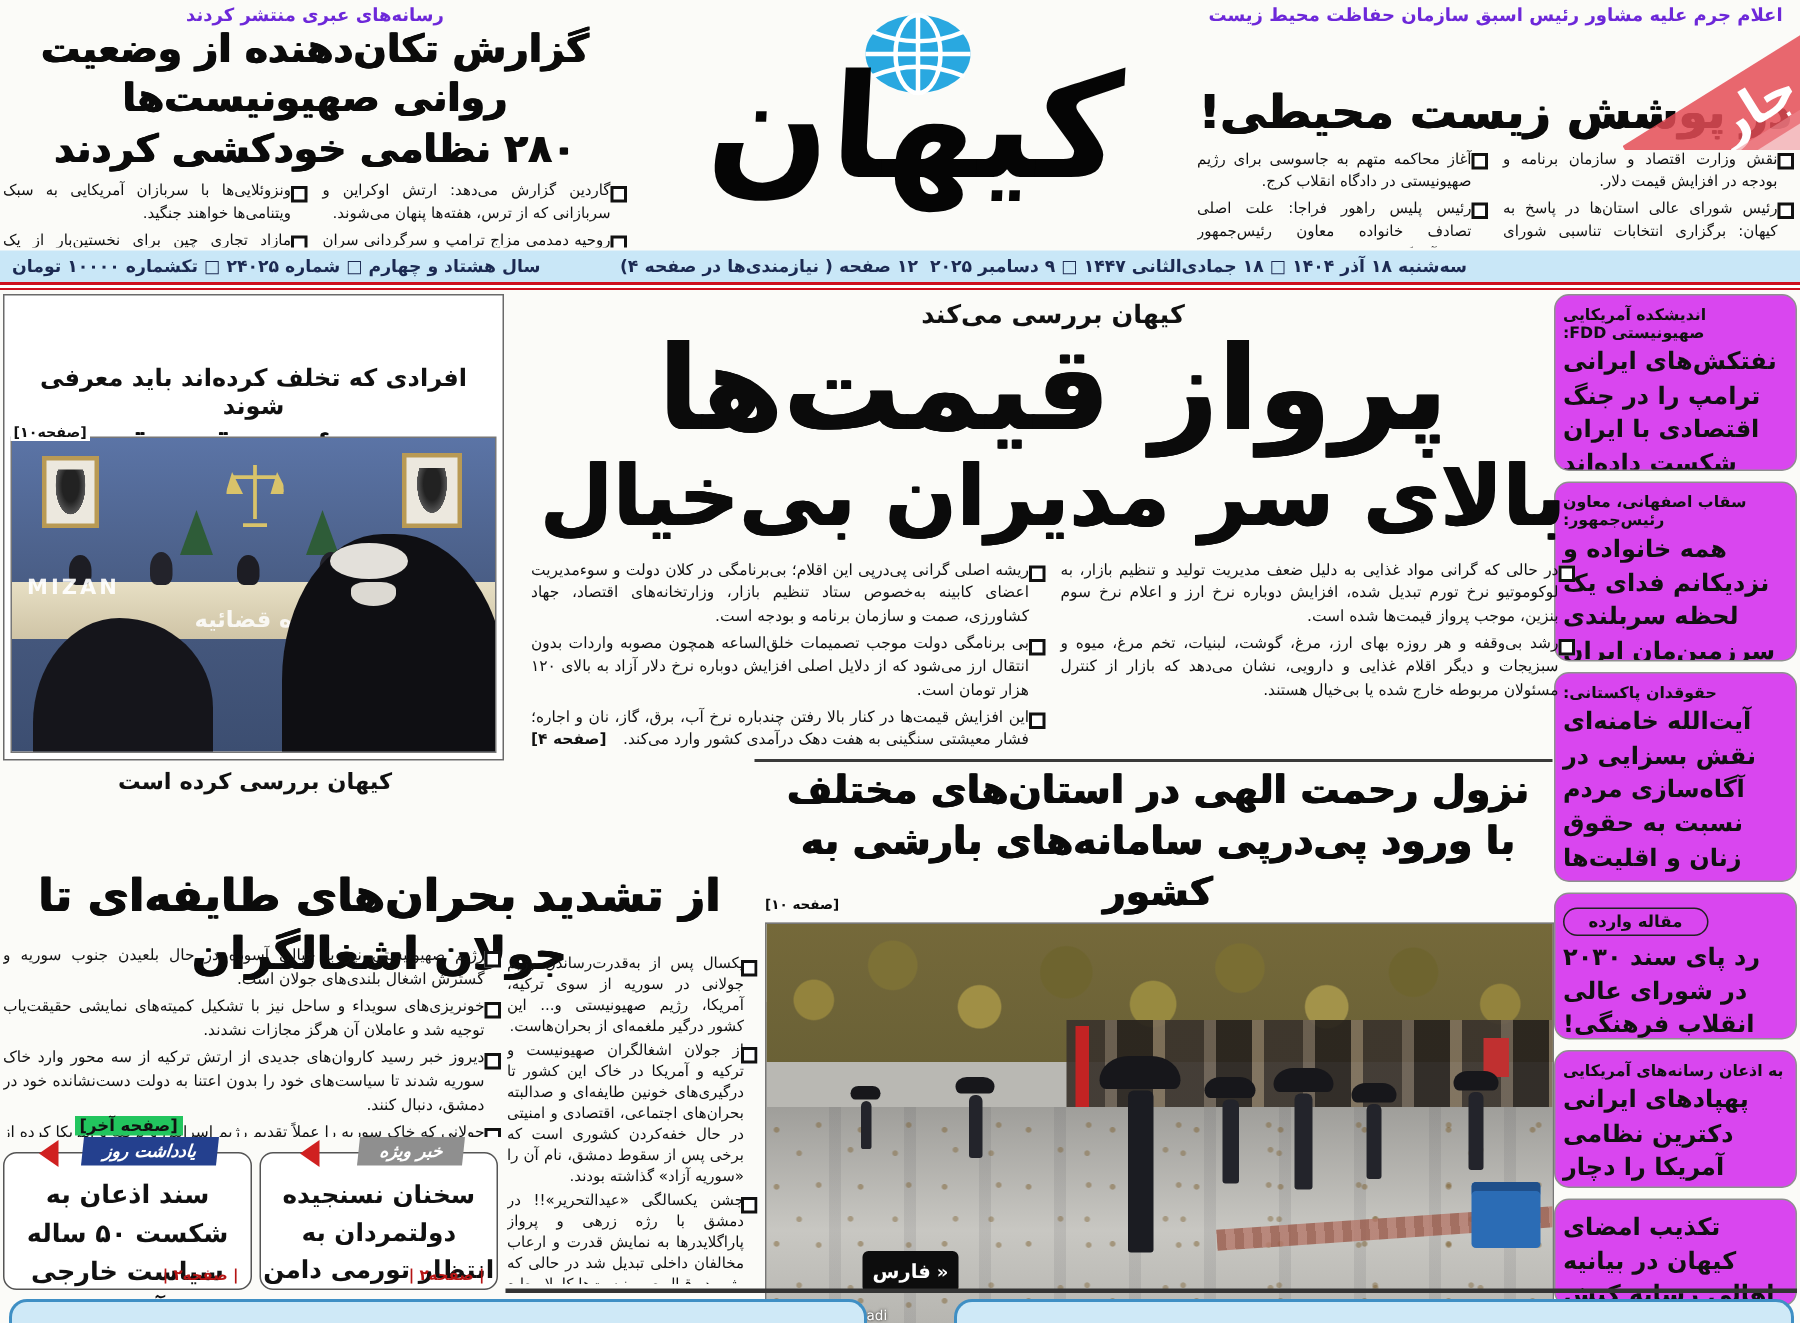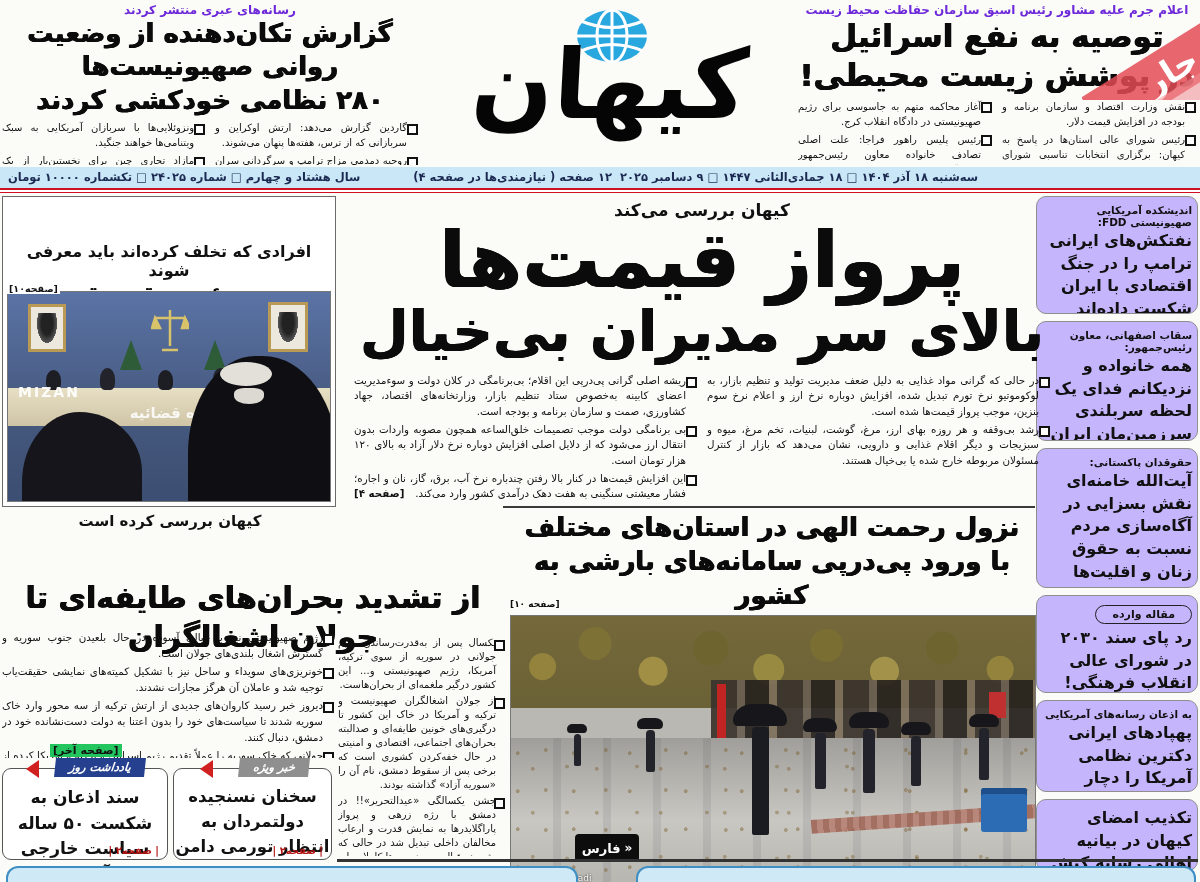--- a/index.html
+++ b/index.html
@@ -19,21 +19,21 @@
   .cols2 { display:flex; gap:10px; }
   .cols2 .col { flex:1; min-width:0; }
   .pr-left { text-align:left; font-weight:bold; }
   
   .dateline { left:0; top:167px; width:1200px; height:21px; background:#c9e7f7;
               font-size:11.5px; font-weight:bold; color:#1c2a52; }
   .dateline span { position:absolute; line-height:21px; white-space:nowrap; }
   .redrule { left:0; top:188px; width:1200px; height:6px;
              background:linear-gradient(#cf1020 0 2px,#fff 2px 4px,#cf1020 4px 5.5px,transparent 5.5px); }
   
-  .sidebar-box { border:1px solid #8f8f8f; border-radius:10px; background:#c4b5fd; text-align:right;
+  .sidebar-box { border:1px solid #8f8f8f; border-radius:10px; background:#d946ef; text-align:left;
                  padding:7px 5px 4px; margin-bottom:7px; position:relative; overflow:hidden; }
   .sidebar-box .k { font-size:10.5px; font-weight:bold; margin-bottom:2px; }
   .sidebar-box .h { font-size:16px; font-weight:bold; line-height:1.42; letter-spacing:-0.4px; }
   .badge-pill { display:inline-block; border:1.4px solid #222; border-radius:11px; padding:0 16px;
                 font-size:11px; font-weight:bold; line-height:17px; margin-bottom:3px; }
   
   .box-special { border:1.7px solid #555; border-radius:9px; background:#fff; position:absolute;
                  padding-top:16px; text-align:center; }
   .box-special .h { font-weight:bold; font-size:16.5px; line-height:1.5; letter-spacing:-0.4px; }
   .box-special .pr { position:absolute; right:8px; bottom:3px; font-size:10px; font-weight:bold; color:#b51414; }
@@ -95,21 +95,21 @@
         <path d="M6 13 Q37 26 68 13"></path>
         <path d="M6 43 Q37 30 68 43"></path>
       </g>
     </svg>
     <div class="abs" style="left:0;top:28px;width:370px;font-size:96px;font-weight:bold;line-height:1.2;letter-spacing:-4px;color:#050505;transform:skewX(-3deg);">کیهان</div>
   </section>
 
   <section class="abs" style="left:798px;top:3px;width:398px;height:162px;overflow:hidden;">
     <div class="kicker kicker-red" style="font-size:12px;">اعلام جرم علیه مشاور رئیس اسبق سازمان حفاظت محیط زیست</div>
     <div class="hl fat" style="font-size:31px;line-height:1.25;">
-      <span>توصیه به نفع اسرائیل</span><br>
+      <br>
       <span>در پوشش زیست محیطی!</span>
     </div>
     <div class="cols2" style="margin-top:4px;font-size:10px;line-height:1.55;">
       <div class="col">
         <ul class="bullets">
           <li>نقش وزارت اقتصاد و سازمان برنامه و بودجه در افزایش قیمت دلار.</li>
           <li>رئیس شورای عالی استان‌ها در پاسخ به کیهان: برگزاری انتخابات تناسبی شورای شهر نیازمند رفع ایرادات است.</li>
         </ul>
       </div>
       <div class="col">

